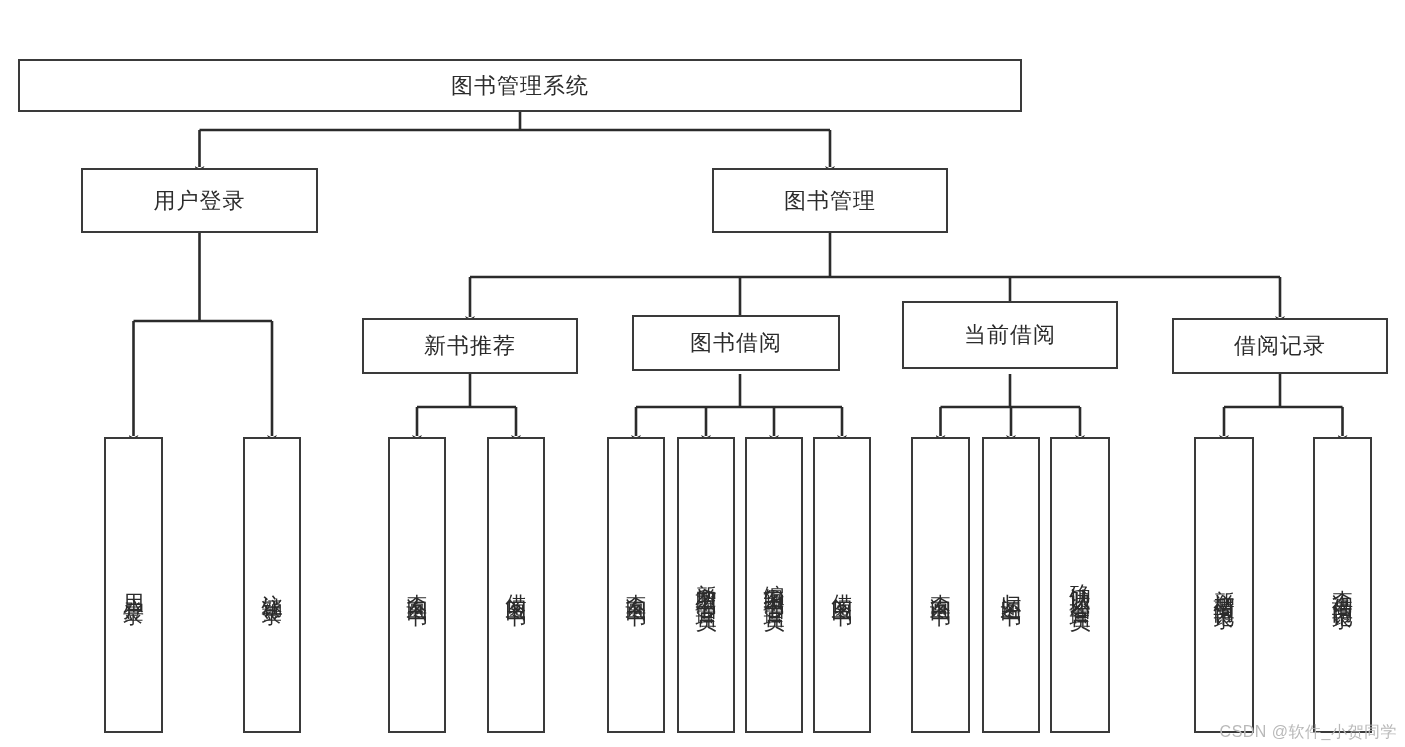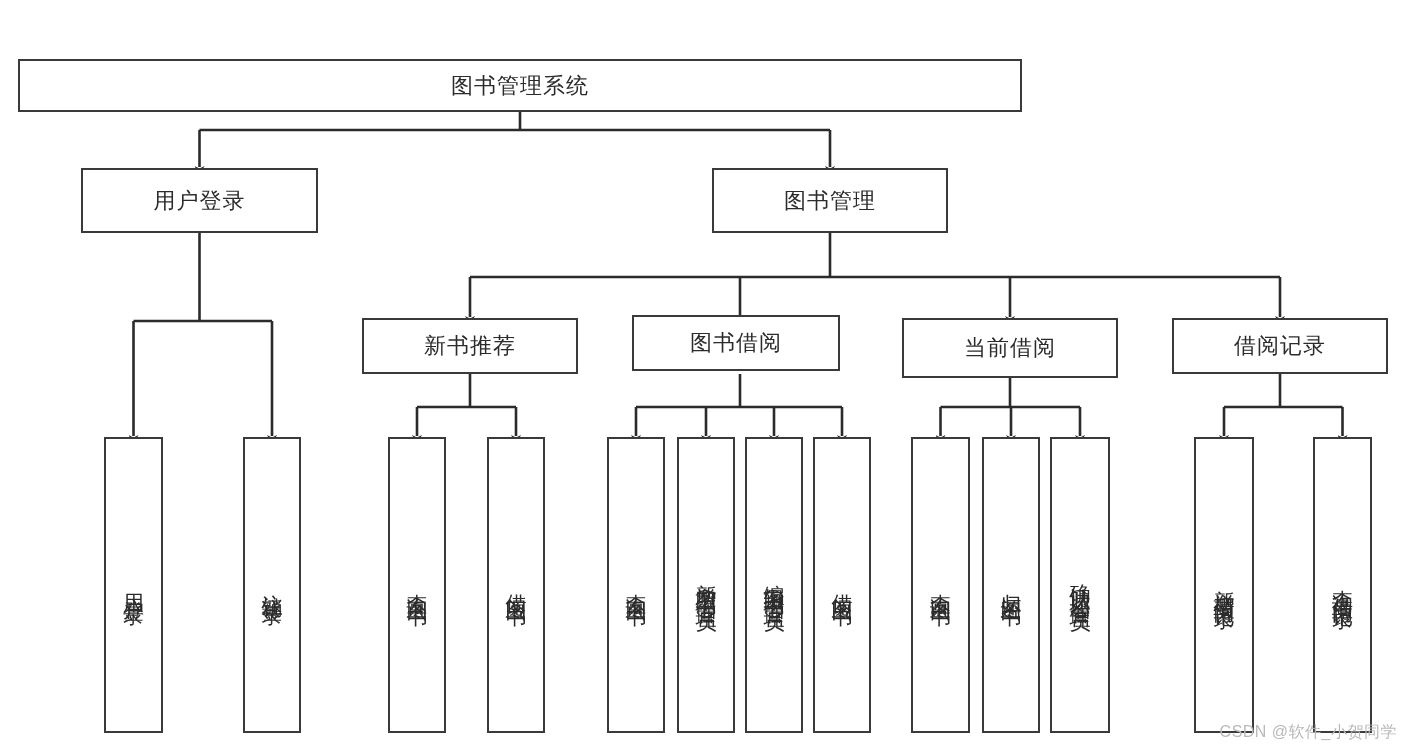--- a/index.html
+++ b/index.html
@@ -114,21 +114,21 @@
   <div class="node level1" style="left: 712px; top: 168px; width: 236px; height: 65px;">
     <span class="lbl">图书管理</span>
   </div>
 
   <div class="node level2" style="left: 362px; top: 318px; width: 216px; height: 56px; text-align: center;">
     <span class="lbl">新书推荐</span>
   </div>
   <div class="node level2" style="left: 632px; top: 315px; width: 208px; height: 56px;">
     <span class="lbl">图书借阅</span>
   </div>
-  <div class="node level2" style="left: 902px; top: 318px; width: 216px; height: 60px; justify-content: center;">
+  <div class="node level2" style="left: 902px; top: 301px; width: 216px; height: 68px; justify-content: center;">
     <span class="lbl">当前借阅</span>
   </div>
   <div class="node level2" style="left: 1172px; top: 318px; width: 216px; height: 56px;">
     <span class="lbl">借阅记录</span>
   </div>
 
   <div class="node leaf" style="left: 104px; top: 437px; width: 59px; height: 296px;">
     <span class="lbl">用户登录</span>
   </div>
   <div class="node leaf" style="left: 243px; top: 437px; width: 58px; height: 296px;">

